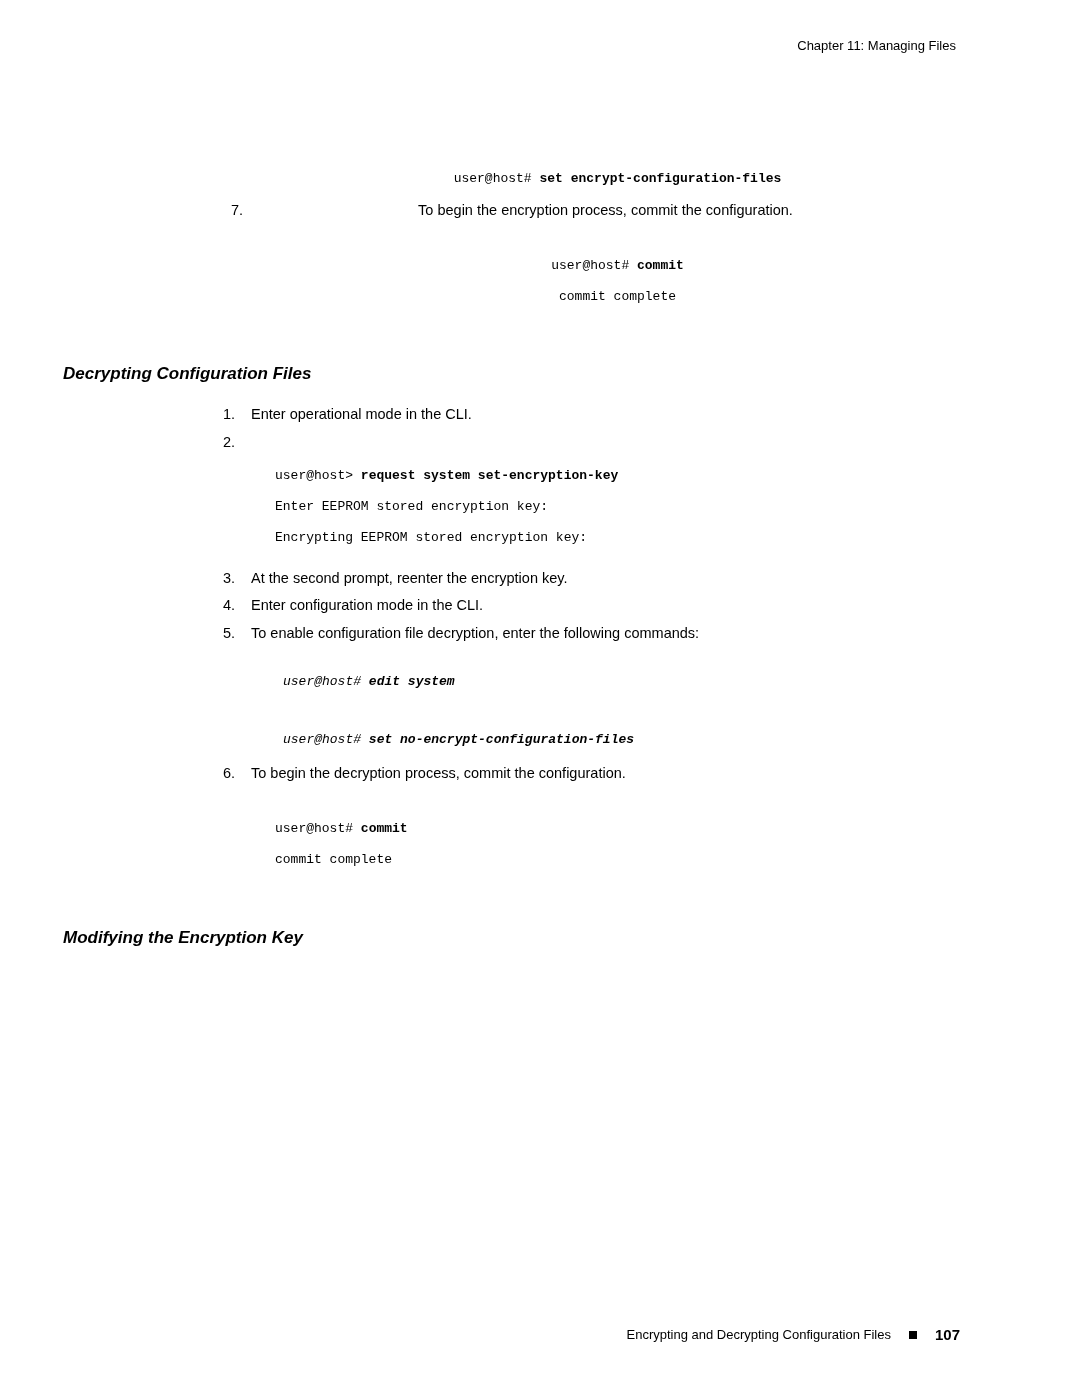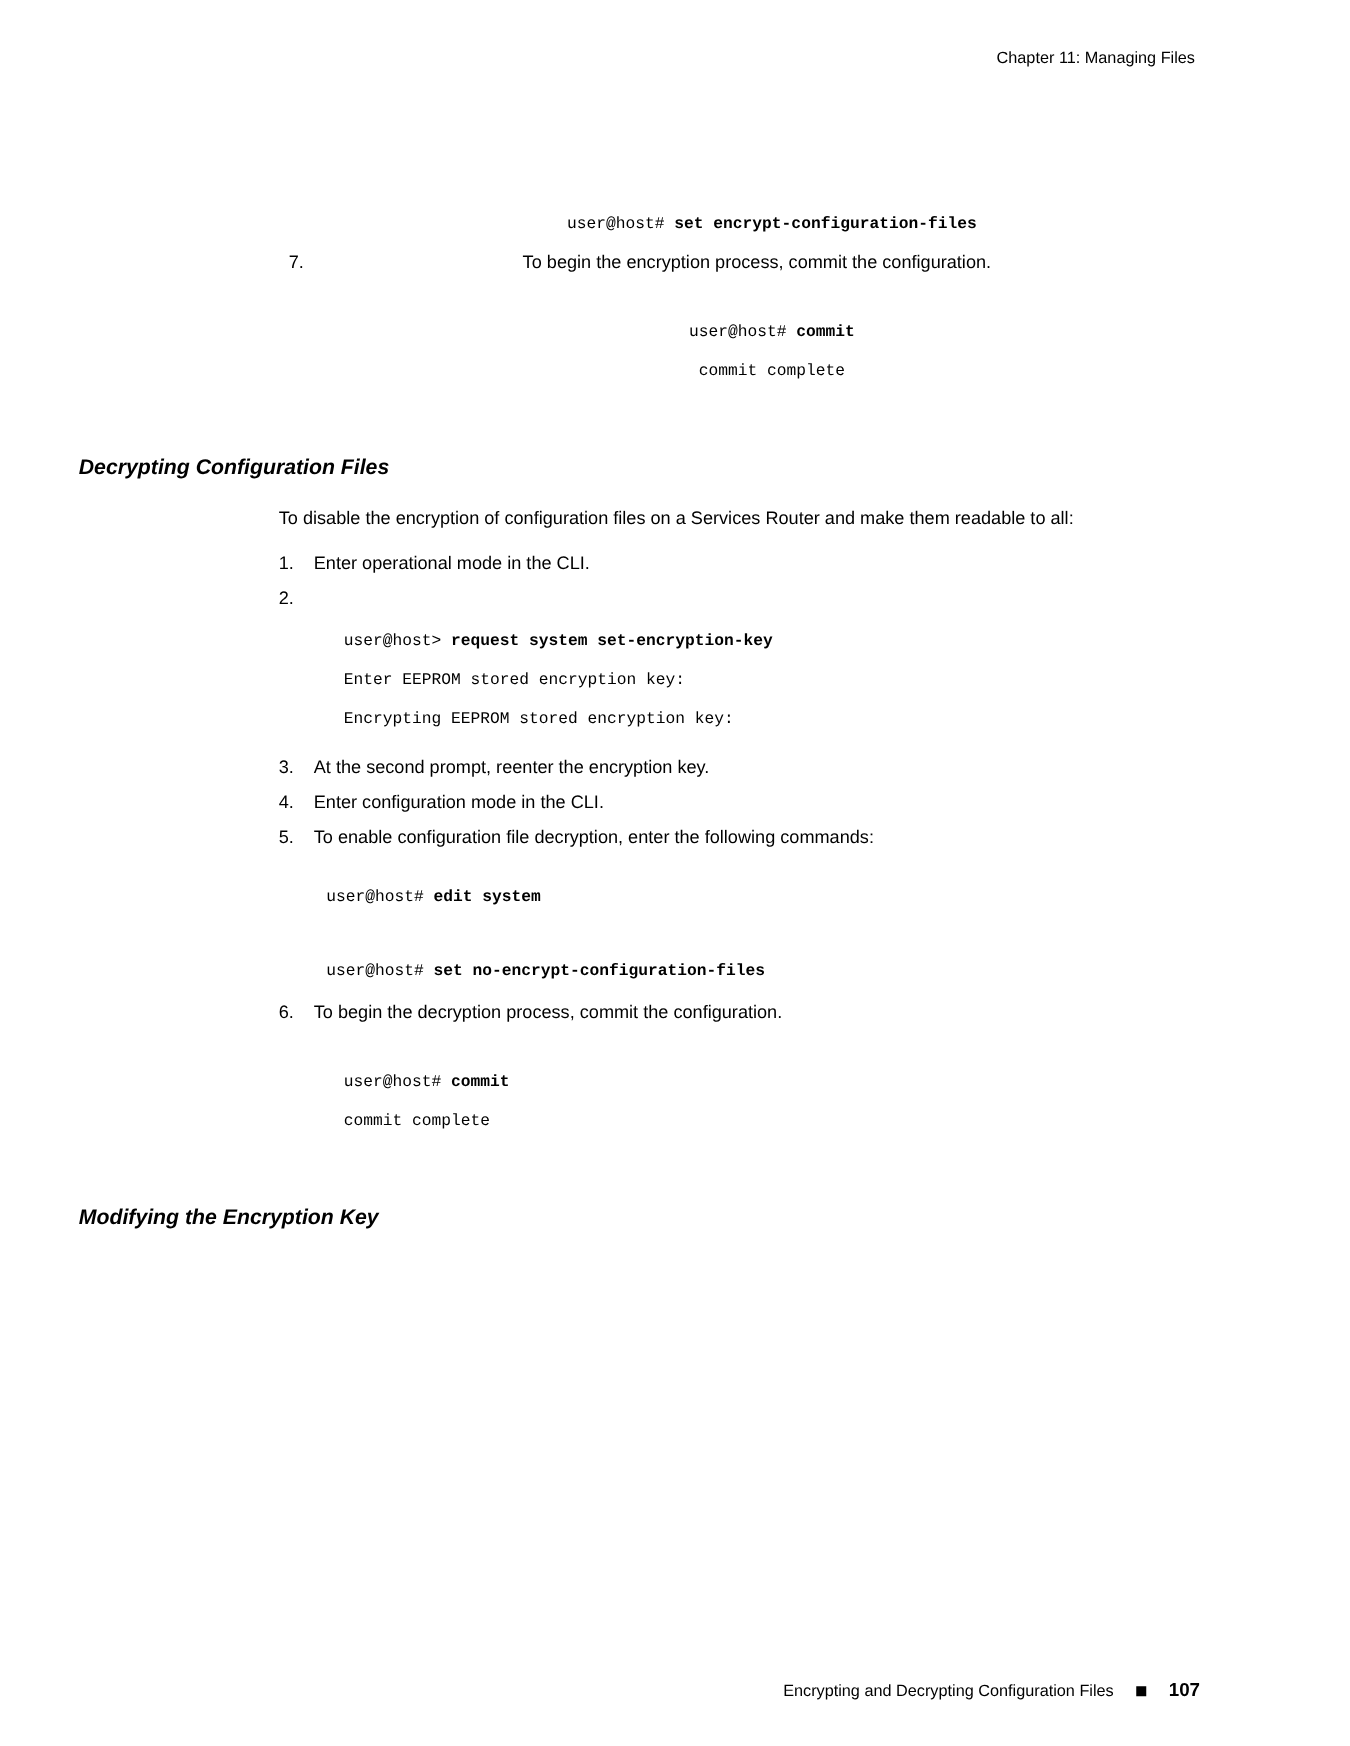--- a/index.html
+++ b/index.html
@@ -67,21 +67,21 @@
   .body-para {
     font-size: 14.5px;
     line-height: 1.55;
     margin-bottom: 14px;
   }
   .indented-body {
     margin-left: 160px;
   }
   .footer {
     position: absolute;
-    bottom: 36px;
+    bottom: 54px;
     right: 120px;
     font-size: 13px;
     display: flex;
     align-items: center;
     gap: 18px;
   }
   .footer .sq {
     width: 8px;
     height: 8px;
     background: #000;
@@ -110,21 +110,20 @@
           <div class="code-block" style="margin-left:24px; margin-top:28px;"><span>user@host# </span><span class="bold">commit</span>
 <span>commit complete</span></div>
         </div>
       </li>
     </ol>
   </div>
 
   <div class="section-title">Decrypting Configuration Files</div>
 
   <div class="indented-body">
-    <div class="body-para">To disable the encryption of configuration files on a Services Router and make them readable to all:</div>
 
     <ol class="step-list">
 
       <li>
         <span class="step-num">1.</span>
         <div class="step-body">Enter operational mode in the CLI.</div>
       </li>
 
       <li>
         <span class="step-num">2.</span>
@@ -142,21 +141,21 @@
 
       <li>
         <span class="step-num">4.</span>
         <div class="step-body">Enter configuration mode in the CLI.</div>
       </li>
 
       <li>
         <span class="step-num">5.</span>
         <div class="step-body">
           <span>To enable configuration file decryption, enter the following commands:</span>
-          <div class="code-block" style="margin-left:10px; margin-top:28px; line-height:1.4;"><span>user@host# </span><span class="bold">edit system</span>
+          <div class="code-block" style="margin-left:32px; margin-top:28px; line-height:1.4;font-style:italic;"><span>user@host# </span><span class="bold">edit system</span>
 
 <div style="height:22px;"></div><span>user@host# </span><span class="bold">set no-encrypt-configuration-files</span></div>
         </div>
       </li>
 
       <li style="margin-top:8px;">
         <span class="step-num">6.</span>
         <div class="step-body">
           <span>To begin the decryption process, commit the configuration.</span>
           <div class="code-block" style="margin-left:24px; margin-top:28px;"><span>user@host# </span><span class="bold">commit</span>

